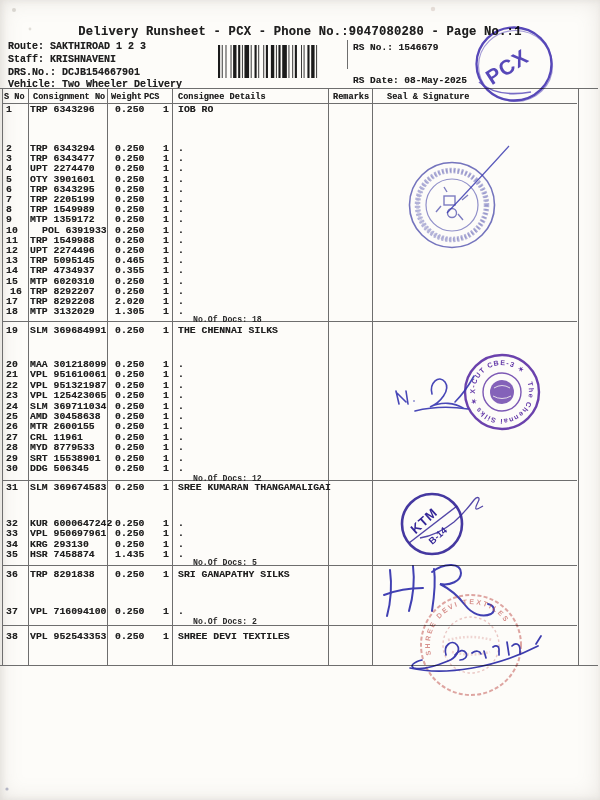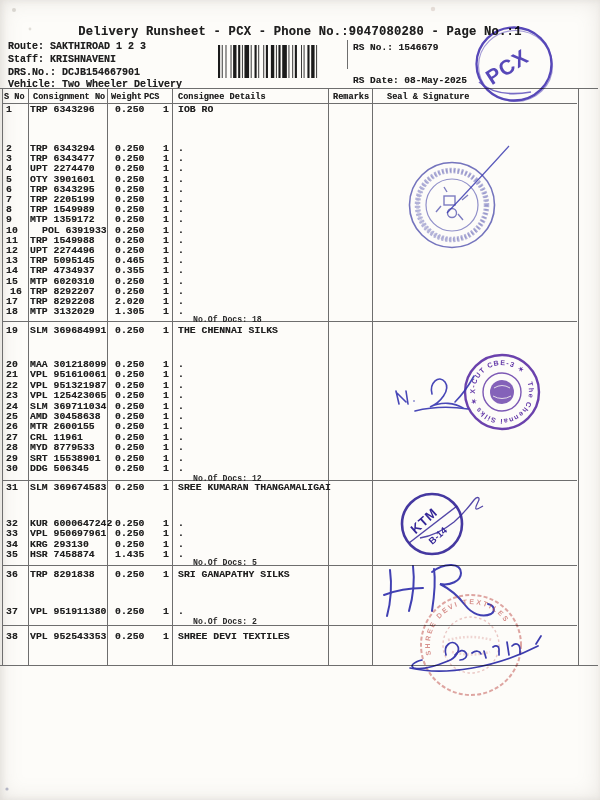--- a/index.html
+++ b/index.html
@@ -342,21 +342,21 @@
       <div class="docs-cell" style="left: 193px; top: 558px;">No.Of Docs: 5</div>
       <div>
         <div class="row-cell" style="left: 6px; top: 570px;">36</div>
         <div class="row-cell" style="left: 30px; top: 570px;">TRP 8291838</div>
         <div class="row-cell" style="left: 115px; top: 570px;">0.250</div>
         <div class="row-cell" style="left: 163px; top: 570px;">1</div>
         <div class="row-cell" style="left: 178px; top: 570px;">SRI GANAPATHY SILKS</div>
       </div>
       <div>
         <div class="row-cell" style="left: 6px; top: 607px;">37</div>
-        <div class="row-cell" style="left: 30px; top: 607px;">VPL 951911380</div>
+        <div class="row-cell" style="left: 30px; top: 607px;">VPL 716094100</div>
         <div class="row-cell" style="left: 115px; top: 607px;">0.250</div>
         <div class="row-cell" style="left: 163px; top: 607px;">1</div>
         <div class="row-cell" style="left: 178px; top: 607px;">.</div>
       </div>
       <div class="docs-cell" style="left: 193px; top: 617px;">No.Of Docs: 2</div>
       <div>
         <div class="row-cell" style="left: 6px; top: 632px;">38</div>
         <div class="row-cell" style="left: 30px; top: 632px;">VPL 952543353</div>
         <div class="row-cell" style="left: 115px; top: 632px;">0.250</div>
         <div class="row-cell" style="left: 163px; top: 632px;">1</div>

